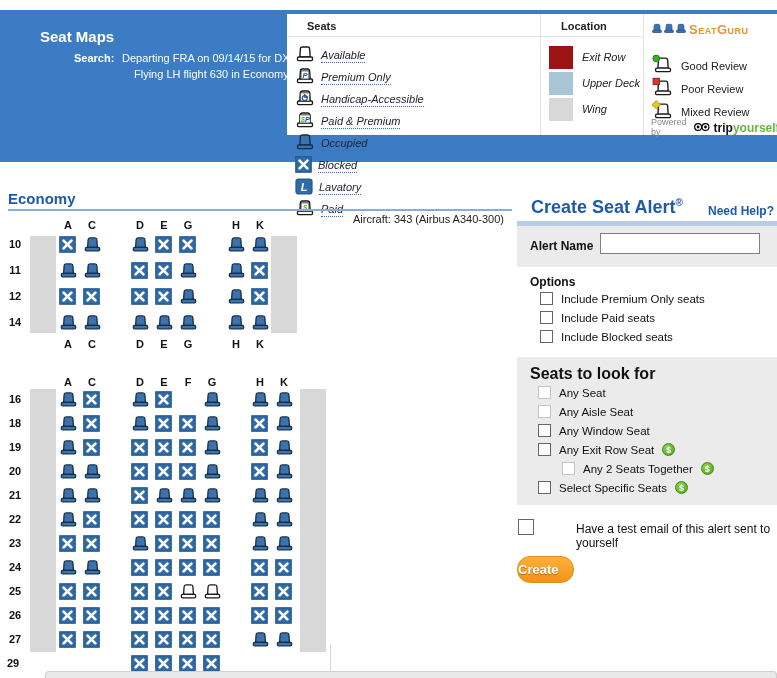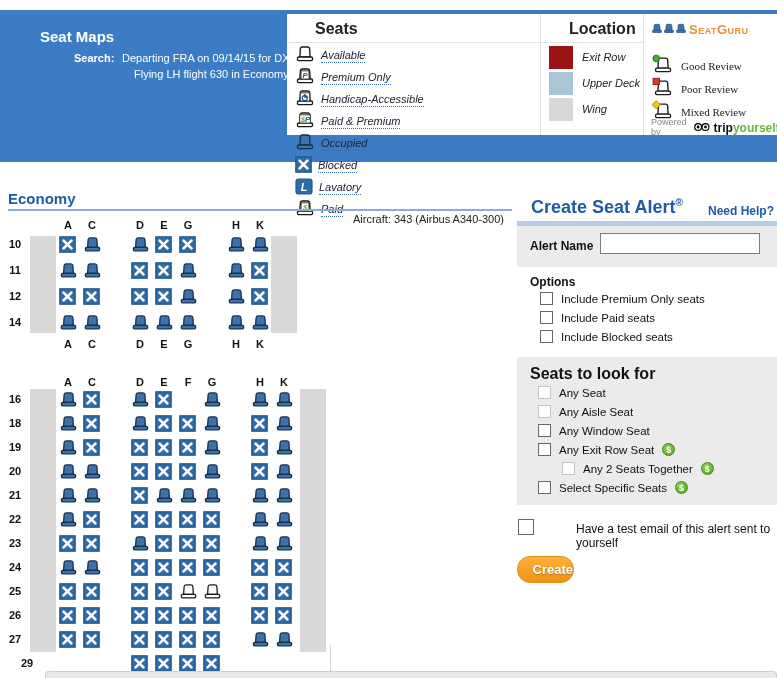--- a/index.html
+++ b/index.html
@@ -12,29 +12,29 @@
   .banner-title { position:absolute; left:40px; top:18px; color:#fff; font-size:15px; font-weight:bold; }
   .search-label { position:absolute; left:74px; top:42px; color:#fff; font-size:11px; font-weight:bold; }
   .search-line1 { position:absolute; left:122px; top:42px; color:#fff; font-size:11px; }
   .search-line2 { position:absolute; left:134px; top:58px; color:#fff; font-size:11px; }
 
   
   .legend-col { position:absolute; top:14px; height:121px; background:#fff; }
   .col-seats { left:287px; width:253px; }
   .col-location { left:540px; width:103px; border-left:1px solid #e2e2e2; }
   .col-reviews { left:643px; width:134px; border-left:1px solid #e2e2e2; }
-  .leg-header { padding:6px 0 4px 28px; font-size:16px; font-weight:bold; color:#222; border-bottom:1px solid #e4e4e4; }
+  .leg-header { padding:6px 0 4px 20px; font-size:11px; font-weight:bold; color:#222; border-bottom:1px solid #e4e4e4; }
   .leg-body { position:absolute; left:8px; top:31px;font-style:italic; }
   .lcol { display:inline-block; vertical-align:top; }
   .leg-row { display:flex; align-items:center; height:22px; gap:6px; }
   .leg-label { font-size:11px; color:#223; border-bottom:1px dotted #3a6fae; line-height:13px; cursor:pointer; }
   .loc-row { display:flex; align-items:center; height:26px; gap:9px; padding-left:8px; }
   .loc-swatch { width:24px; height:23px; }
   .loc-label { font-size:11px; color:#222; }
-  .rev-body { position:absolute; left:7px; top:40px;font-family:Liberation Serif, serif; }
+  .rev-body { position:absolute; left:7px; top:40px; }
   .rev-row { display:flex; align-items:center; height:23px; gap:8px; }
   .rev-label { font-size:11px; color:#222; }
   .sg-logo { position:absolute; left:7px; top:6px; display:flex; align-items:center; gap:2px; }
   .sg-text { font-size:13px; font-weight:bold; color:#e8923a; font-variant:small-caps; letter-spacing:0.5px; }
   .powered { position:absolute; left:7px; top:103px; display:flex; align-items:center; gap:4px; }
   .powered-label { font-size:9px; color:#888; }
   .ta-trip { font-size:12px; font-weight:bold; color:#111; }
   .ta-advisor { font-size:12px; font-weight:bold; color:#6cb33f; }
   .ta-reg { font-size:7px; color:#999; vertical-align:top; }
 
@@ -68,21 +68,21 @@
   .alert-name-label { position:absolute; left:530px; top:239px; font-size:12px; font-weight:bold; color:#111; }
   .alert-name-input { position:absolute; left:600px; top:233px; width:160px; height:21px; border:1px solid #7f7f7f; background:#fff; font-size:12px; padding:0 4px; }
   .options-title { position:absolute; left:530px; top:275px; font-size:12px; font-weight:bold; color:#111; }
   .alert-gray2 { position:absolute; left:517px; top:357px; width:260px; height:148px; background:#ebebeb; }
   .looks-title { position:absolute; left:530px; top:365px; font-size:16px; font-weight:bold; color:#111; }
   .check-row { position:absolute; display:flex; align-items:center; gap:8px; }
   .check-label { font-size:11.5px; color:#111; cursor:pointer; }
   .dollar-badge { display:inline-block; width:13px; height:13px; border-radius:50%; background:radial-gradient(circle at 35% 30%, #8fd24f, #4ea31e); border:1px solid #3c8c16; color:#fff; font-size:9px; font-weight:bold; line-height:13px; text-align:center; }
   .test-cb { position:absolute; left:518px; top:519px; width:16px; height:16px; }
   .test-label { position:absolute; left:542px; top:522px; font-size:12px; color:#111;margin-left:34px; }
-  .create-btn { position:absolute; left:517px; top:556px; width:57px; height:27px; border:1px solid #de8f17; border-radius:13px; background:linear-gradient(#fdb03a,#f29215); color:#fff; font-weight:bold; font-size:13px; text-align:right; line-height:25px; cursor:pointer; text-shadow:0 1px 1px rgba(0,0,0,0.3); }
+  .create-btn { position:absolute; left:517px; top:556px; width:57px; height:27px; border:1px solid #de8f17; border-radius:13px; background:linear-gradient(#fdb03a,#f29215); color:#fff; font-weight:bold; font-size:13px; text-align:left; line-height:25px; cursor:pointer; text-shadow:0 1px 1px rgba(0,0,0,0.3); }
 </style>
 </head>
 <body>
 
 <div class="page">
 
   <div class="banner">
     <div class="banner-title">Seat Maps</div>
     <div class="search-label">Search:</div>
     <div class="search-line1">Departing FRA on 09/14/15 for DXB</div>
@@ -852,21 +852,21 @@
             <path d="M4.6 11.4 L5.1 3.8 Q5.2 1.9 7 1.9 L12 1.9 Q13.8 1.9 13.9 3.8 L14.4 11.4 Z" fill="#3d72aa" stroke="#14304f" stroke-width="1.3"></path>
             <path d="M3.4 11.4 L15.6 11.4 Q16.6 11.4 16.6 12.4 L16.6 13.8 Q16.6 14.8 15.6 14.8 L3.4 14.8 Q2.4 14.8 2.4 13.8 L2.4 12.4 Q2.4 11.4 3.4 11.4 Z" fill="#3d72aa" stroke="#14304f" stroke-width="1.3"></path>
           </g>
         </svg></div>
       <div class="seat" style="left: 275px; top: 631px;"><svg width="19" height="17" viewBox="0 0 19 17">
           <g>
             <path d="M4.6 11.4 L5.1 3.8 Q5.2 1.9 7 1.9 L12 1.9 Q13.8 1.9 13.9 3.8 L14.4 11.4 Z" fill="#3d72aa" stroke="#14304f" stroke-width="1.3"></path>
             <path d="M3.4 11.4 L15.6 11.4 Q16.6 11.4 16.6 12.4 L16.6 13.8 Q16.6 14.8 15.6 14.8 L3.4 14.8 Q2.4 14.8 2.4 13.8 L2.4 12.4 Q2.4 11.4 3.4 11.4 Z" fill="#3d72aa" stroke="#14304f" stroke-width="1.3"></path>
           </g>
         </svg></div>
-      <div class="row-label" style="left: 15px; top: 657px;">29</div>
+      <div class="row-label" style="left: 1px; top: 657px;">29</div>
       <div class="seat" style="left: 131px; top: 655px;"><svg width="17" height="17" viewBox="0 0 17 17">
           <rect x="0.8" y="0.8" width="15.4" height="15.4" fill="#2f6ba7" stroke="#24578c" stroke-width="1.2"></rect>
           <path d="M4.6 4.6 L12.4 12.4 M12.4 4.6 L4.6 12.4" stroke="#fff" stroke-width="2.7" stroke-linecap="round"></path>
         </svg></div>
       <div class="seat" style="left: 155px; top: 655px;"><svg width="17" height="17" viewBox="0 0 17 17">
           <rect x="0.8" y="0.8" width="15.4" height="15.4" fill="#2f6ba7" stroke="#24578c" stroke-width="1.2"></rect>
           <path d="M4.6 4.6 L12.4 12.4 M12.4 4.6 L4.6 12.4" stroke="#fff" stroke-width="2.7" stroke-linecap="round"></path>
         </svg></div>
       <div class="seat" style="left: 179px; top: 655px;"><svg width="17" height="17" viewBox="0 0 17 17">
           <rect x="0.8" y="0.8" width="15.4" height="15.4" fill="#2f6ba7" stroke="#24578c" stroke-width="1.2"></rect>

